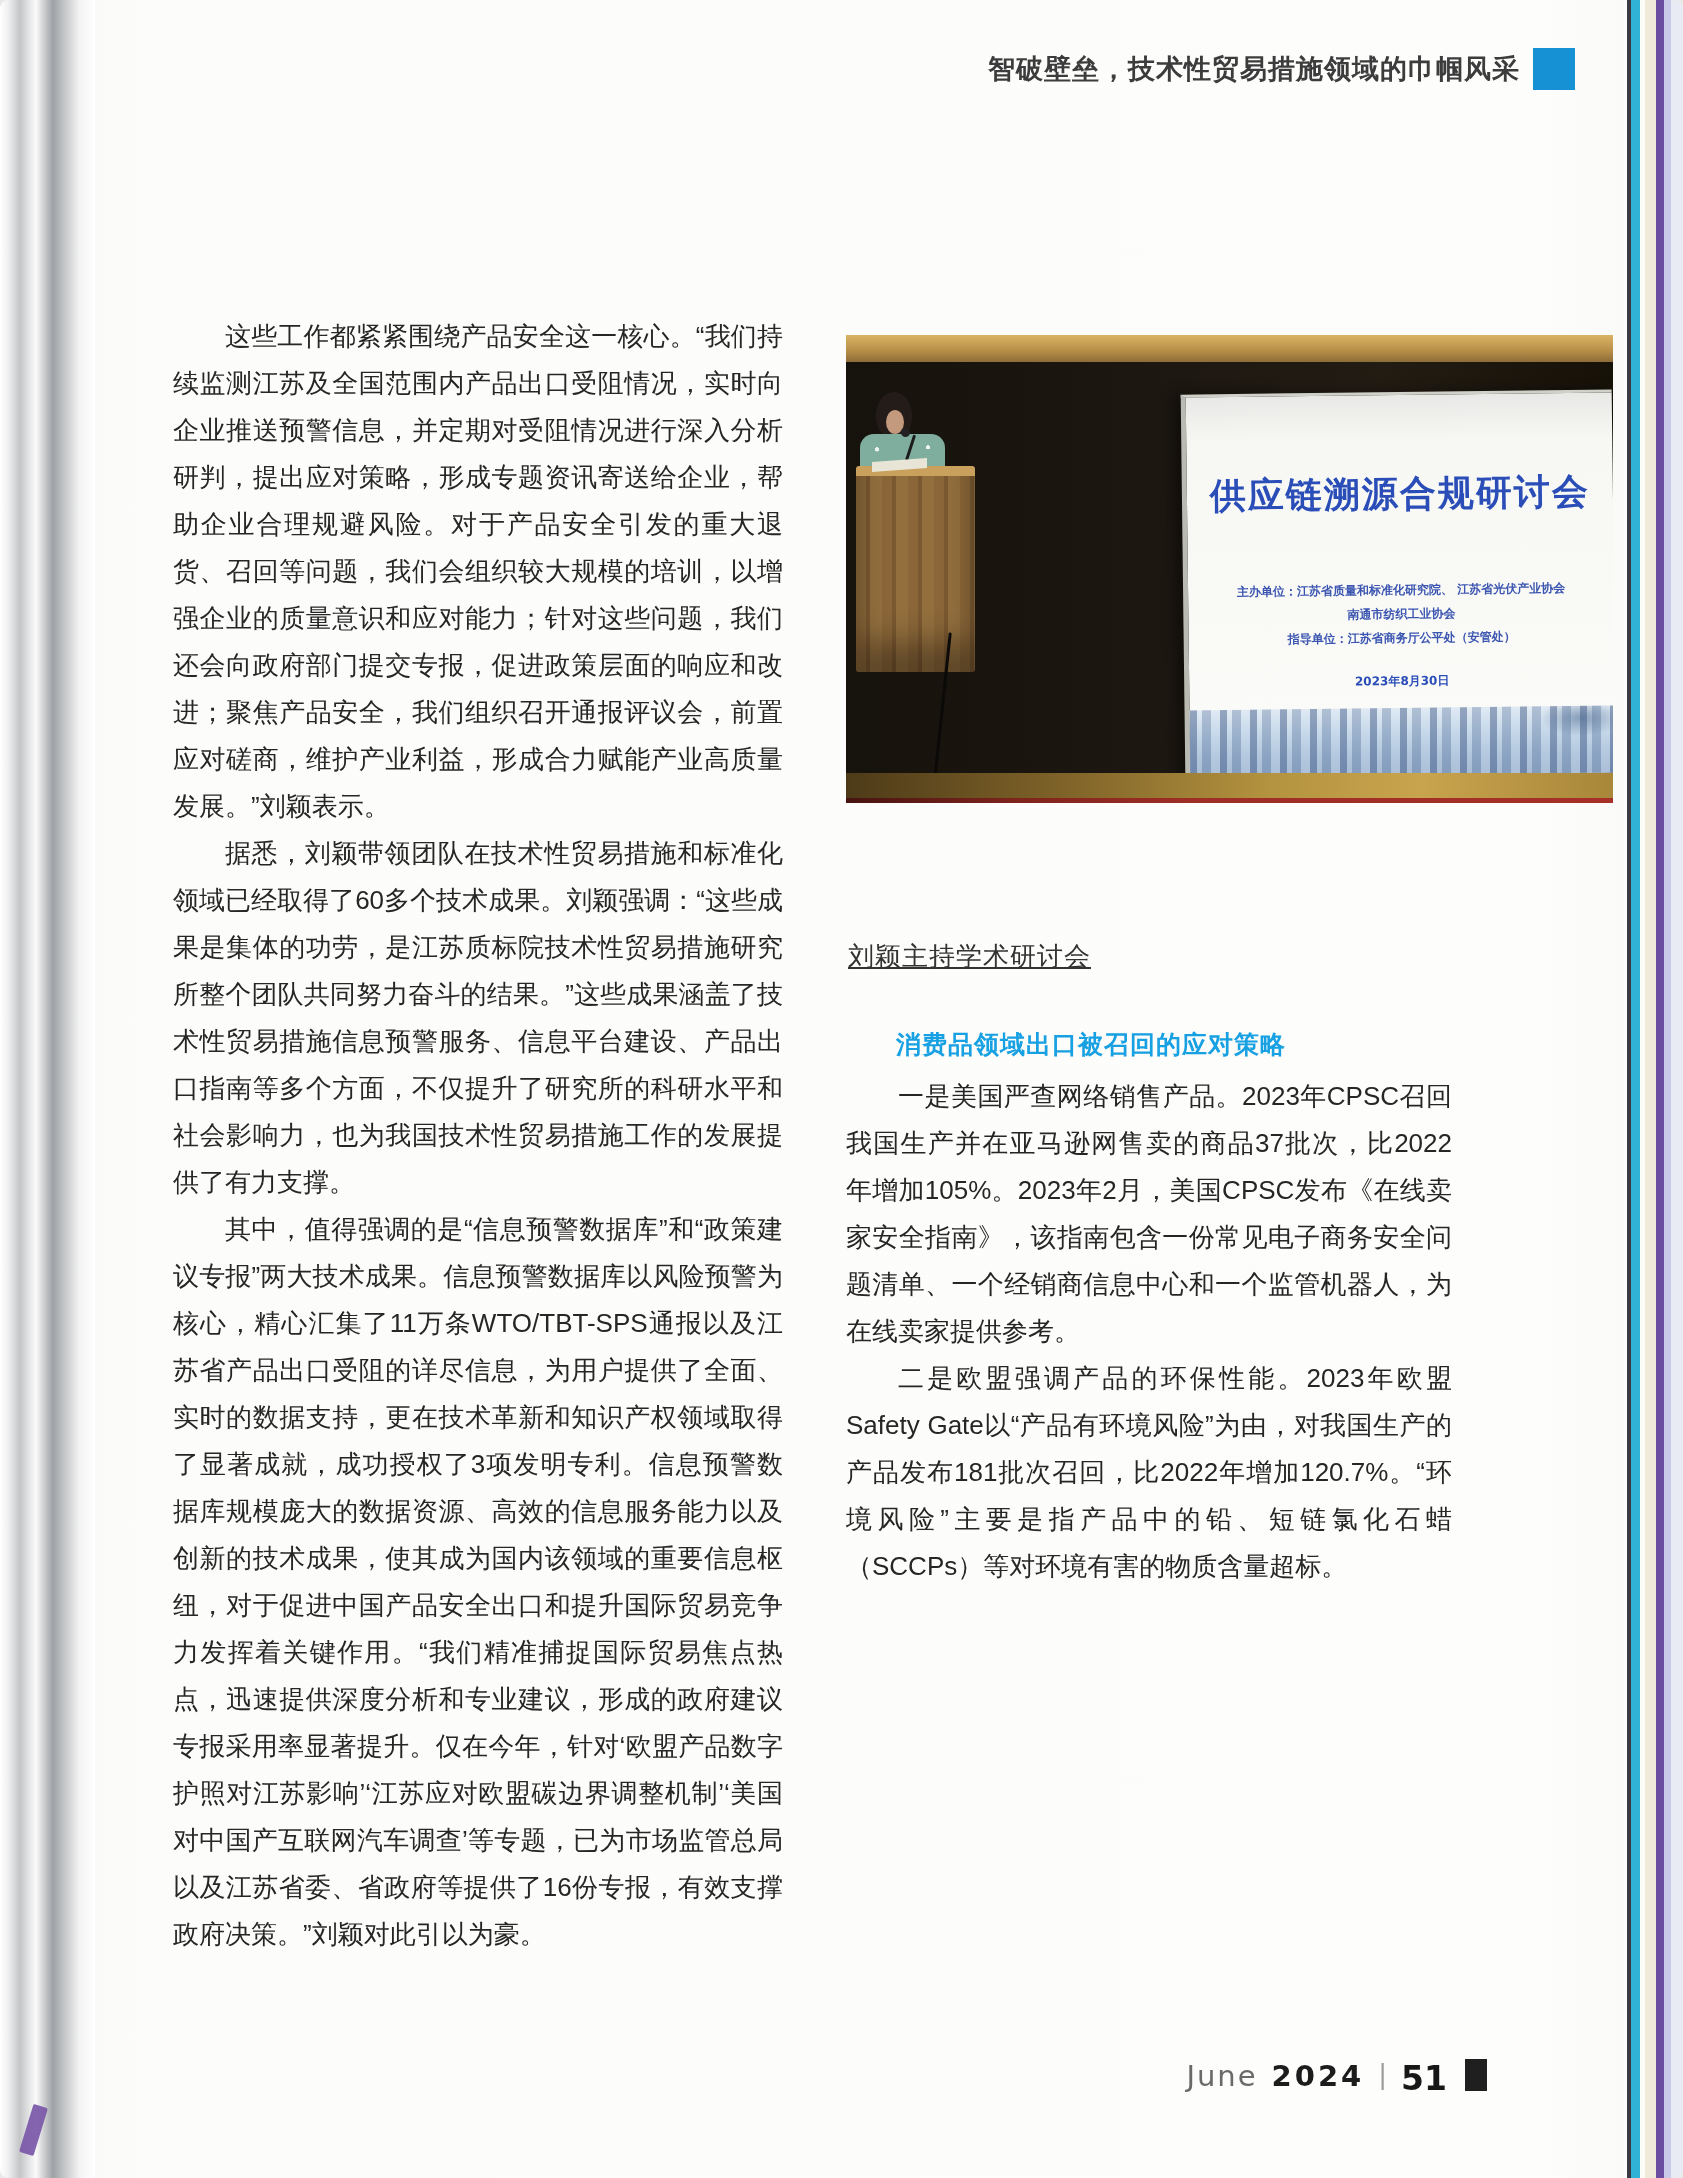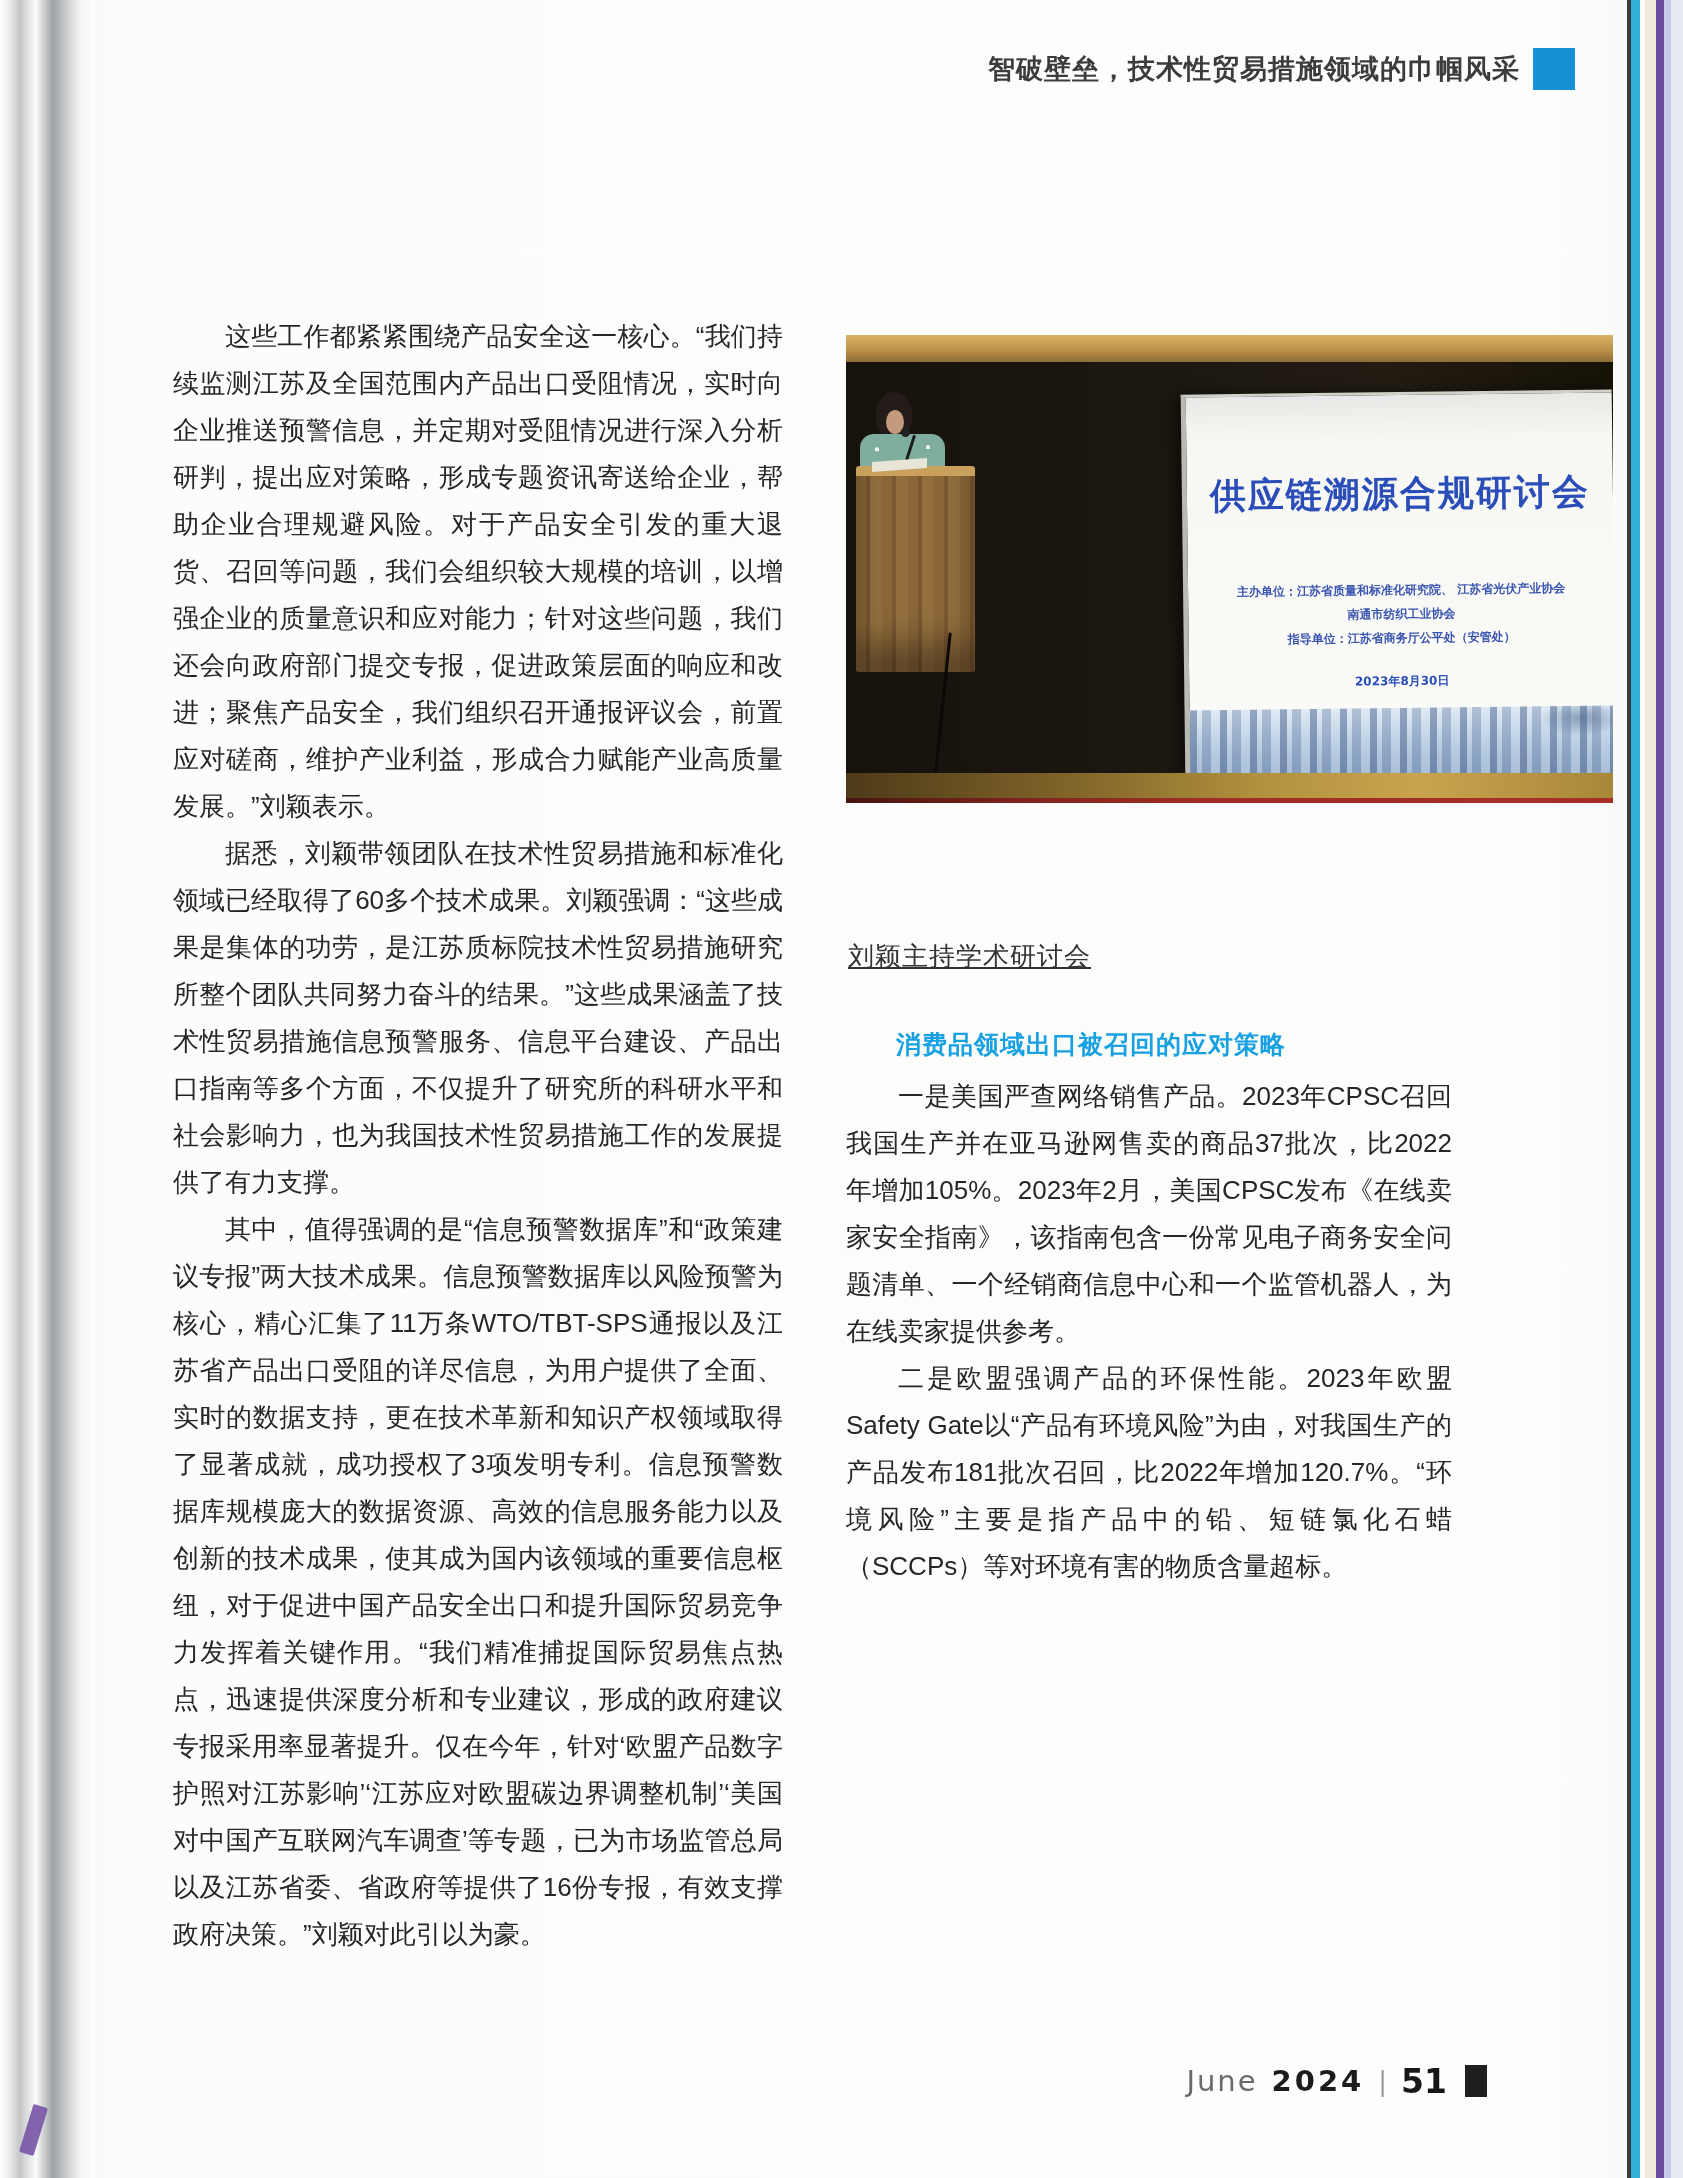--- a/index.html
+++ b/index.html
@@ -2,20 +2,21 @@
 <html><head>
 <meta charset="utf-8">
 <style>
   html,body{margin:0;padding:0;background:#e9e9e9;}
   .page{
     position:relative;width:1683px;height:2178px;margin:0 auto;
     background:linear-gradient(90deg,#f4f4f3 0%,#fcfcfa 8%,#fdfdfc 92%,#f7f7f5 100%);
     overflow:hidden;
     font-family:"DejaVu Sans",sans-serif;
     color:#262626;
+    border-radius:9px;
   }
   
   .binding-left{
     position:absolute;left:0;top:0;width:95px;height:2178px;
     background:linear-gradient(90deg,
       #ffffff 0px,#f0f0f0 8px,#c3c5c7 20px,#e7e8e8 30px,#fbfbfb 36px,
       #d8d9da 42px,#9ea2a6 53px,#c6c8ca 65px,#f2f2f2 79px,#ffffff 95px);
   }
   .corner-mark{
     position:absolute;left:26px;top:2105px;width:15px;height:50px;
@@ -123,21 +124,21 @@
   .caption{
     position:absolute;left:848px;top:939px;font-size:26px;color:#333;letter-spacing:1px;text-decoration:underline;
   }
   .section-heading{
     position:absolute;left:896px;top:1028px;
     font-size:25px;font-weight:bold;color:#17a0e2;letter-spacing:1px;
   }
   
   .footer{
     position:absolute;left:1089px;top:2059px;width:455px;height:44px;
-    display:flex;align-items:center;justify-content:flex-end;gap:14px;
+    display:flex;align-items:flex-start;justify-content:flex-end;gap:14px;
   }
   .footer .month{font-size:29px;color:#6a6a6a;letter-spacing:2px;}
   .footer .year{font-size:29px;font-weight:bold;color:#1c1c1c;letter-spacing:3px;}
   .footer .sep{font-size:26px;color:#9a9a9a;}
   .footer .pagenum{font-size:33px;font-weight:bold;color:#171717;}
   .footer-square{width:22px;height:32px;background:#1f1f1f;margin-left:4px;margin-right:57px;}
 </style>
 </head>
 <body>
 

